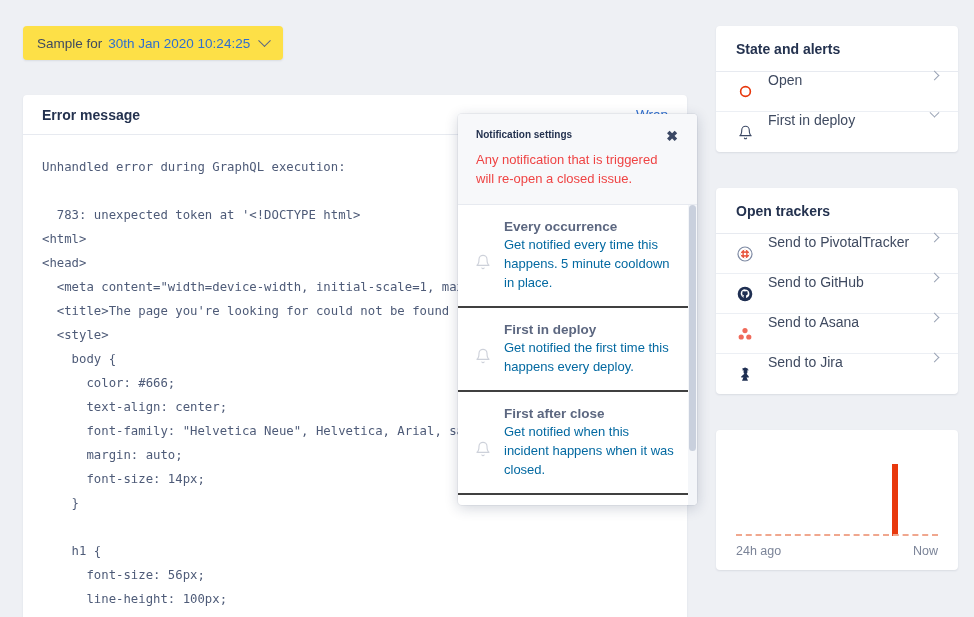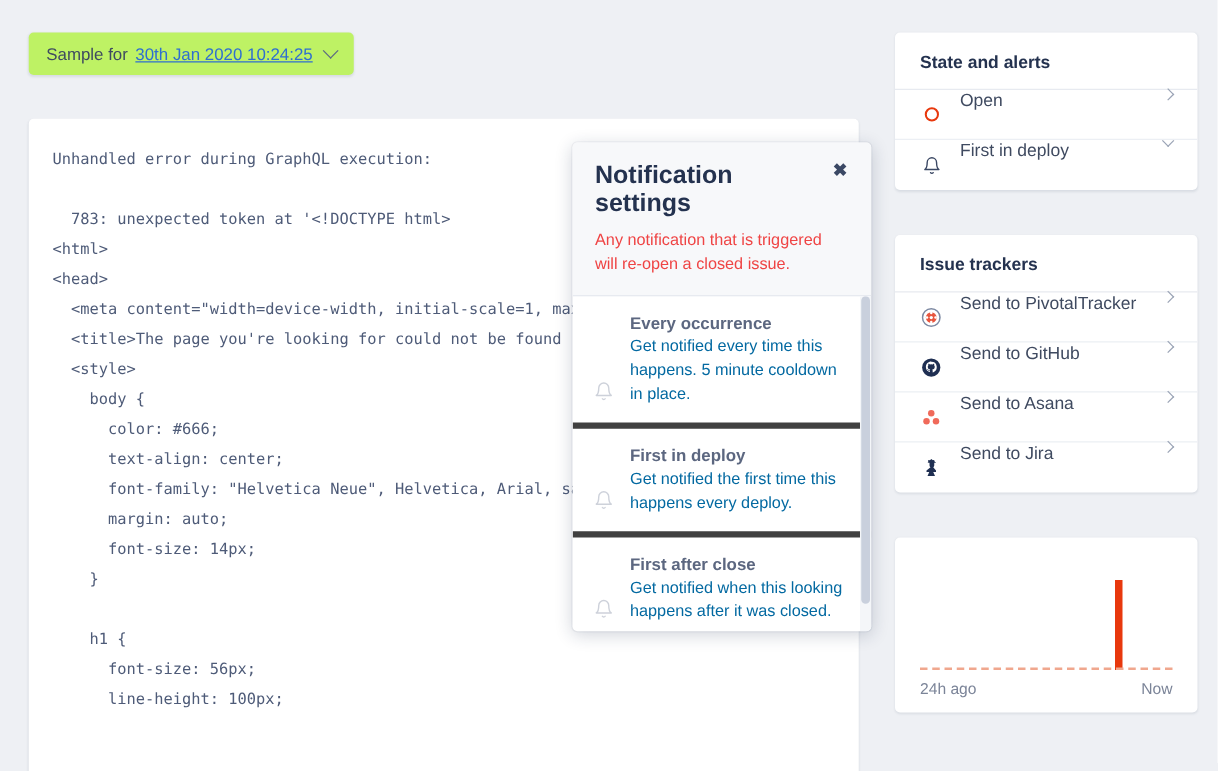--- a/index.html
+++ b/index.html
@@ -17,35 +17,34 @@
     color: #3b4864;
     position: relative;
   }
 
   
   .sample-pill {
     position: absolute;
     left: 23px;
     top: 26px;
     height: 34px;
-    background: #bef264;
+    background: #fde047;
     border-radius: 4px;
     box-shadow: 0 1px 2px rgba(30,45,80,.10);
     display: flex;
     align-items: center;
     padding: 0 14px;
     gap: 6px;
     font-size: 13.5px;
     color: #3f4a60;
     white-space: nowrap;
   }
   .sample-pill .sf-label { color: #3f4a60; }
   .sample-pill .sf-link {
     color: #2f6fd0;
-    text-decoration: underline;
     cursor: pointer;
     text-align: center;
   }
   .caret-down {
     display: inline-block;
     width: 9px; height: 9px;
     border-right: 1.4px solid #5b6883;
     border-bottom: 1.4px solid #5b6883;
     transform: rotate(45deg) translate(-2px,-2px);
     margin-left: 4px;
@@ -112,21 +111,21 @@
     padding: 15px 18px 16px 18px;
     border-bottom: 1px solid #e7eaf0;
     flex: 0 0 auto;
   }
   .popover-head-row {
     display: flex;
     align-items: flex-start;
     justify-content: space-between;
   }
   .popover-title {
-    font-size: 20px;
+    font-size: 10px;
     font-weight: bold;
     color: #24324f;
   }
   .popover-close {
     font-size: 14px;
     font-weight: bold;
     color: #3b4864;
     line-height: 1;
     cursor: pointer;
     padding: 0 1px;
@@ -138,24 +137,24 @@
     color: #ef4444;
     max-width: 195px;
   }
   .popover-list {
     flex: 1 1 auto;
     overflow: hidden;
     position: relative;
   }
   .pop-item {
     display: flex;
-    align-items: flex-end;
+    align-items: center;
     gap: 13px;
     padding: 14px 20px 14px 17px;
-    border-bottom: 5px solid #404040;
+    border-bottom: 2px solid #404040;
     cursor: pointer;
   }
   .pop-item:last-child { border-bottom: none; }
   .pop-item-icon {
     flex: 0 0 16px;
     margin-top: 16px;
     opacity: .42;
   }
   .pop-item-text { flex: 1 1 auto; }
   .pop-item-title {
@@ -284,20 +283,24 @@
 </head>
 <body>
 
 <div class="sample-pill">
   <span class="sf-label">Sample for</span>
   <span class="sf-link">30th Jan 2020 10:24:25</span>
   <span class="caret-down"></span>
 </div>
 
 <div class="error-card">
+  <div class="error-card-head">
+    <div class="error-card-title">Error message</div>
+    <div class="wrap-link">Wrap</div>
+  </div>
   <div class="code-body">Unhandled error during GraphQL execution:
 
   783: unexpected token at '&lt;!DOCTYPE html&gt;
 &lt;html&gt;
 &lt;head&gt;
   &lt;meta content="width=device-width, initial-scale=1, maxi
   &lt;title&gt;The page you're looking for could not be found (4
   &lt;style&gt;
     body {
       color: #666;
@@ -351,21 +354,21 @@
 
     <div class="pop-item">
       <div class="pop-item-icon">
         <svg width="16" height="16" viewBox="0 0 24 24" fill="none" stroke="#8a93a8" stroke-width="1.7" stroke-linecap="round" stroke-linejoin="round">
           <path d="M18 8A6 6 0 0 0 6 8c0 7-3 9-3 9h18s-3-2-3-9"></path>
           <path d="M13.7 21a2 2 0 0 1-3.4 0"></path>
         </svg>
       </div>
       <div class="pop-item-text">
         <div class="pop-item-title">First after close</div>
-        <div class="pop-item-desc">Get notified when this looking happens after it was closed.</div>
+        <div class="pop-item-desc">Get notified when this incident happens when it was closed.</div>
       </div>
     </div>
 
     <div class="pop-item">
       
       
     </div>
 
     <div class="pop-scroll-track">
       <div class="pop-scroll-thumb"></div>
@@ -394,21 +397,21 @@
           <path d="M18 8A6 6 0 0 0 6 8c0 7-3 9-3 9h18s-3-2-3-9"></path>
           <path d="M13.7 21a2 2 0 0 1-3.4 0"></path>
         </svg>
       </span>
       <span class="row-label">First in deploy</span>
       <span class="chev-down"></span>
     </div>
   </div>
 
   <div class="panel">
-    <div class="panel-head">Issue trackers</div>
+    <div class="panel-head">Open trackers</div>
 
     <div class="panel-row">
       <span class="row-icon">
         <svg width="16" height="16" viewBox="0 0 16 16">
           <circle cx="8" cy="8" r="7" fill="none" stroke="#7e8aa3" stroke-width="1.2"></circle>
           <circle cx="8" cy="8" r="4.3" fill="#e8563f"></circle>
           <circle cx="8" cy="8" r="1.3" fill="#ffffff"></circle>
           <circle cx="8" cy="4.4" r="1" fill="#ffffff"></circle>
           <circle cx="8" cy="11.6" r="1" fill="#ffffff"></circle>
           <circle cx="4.6" cy="8" r="1" fill="#ffffff"></circle>

